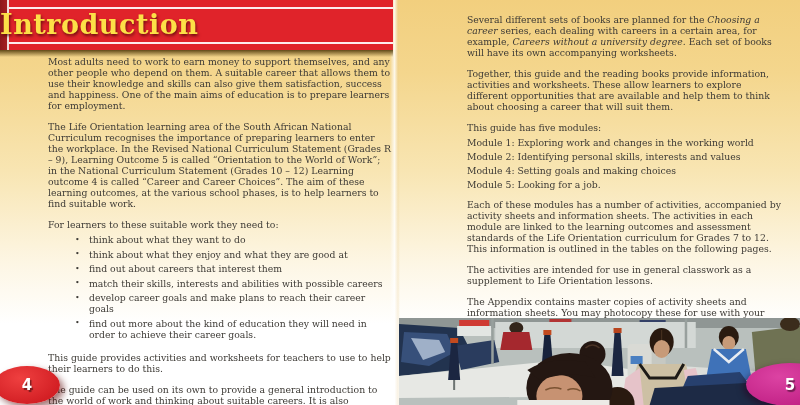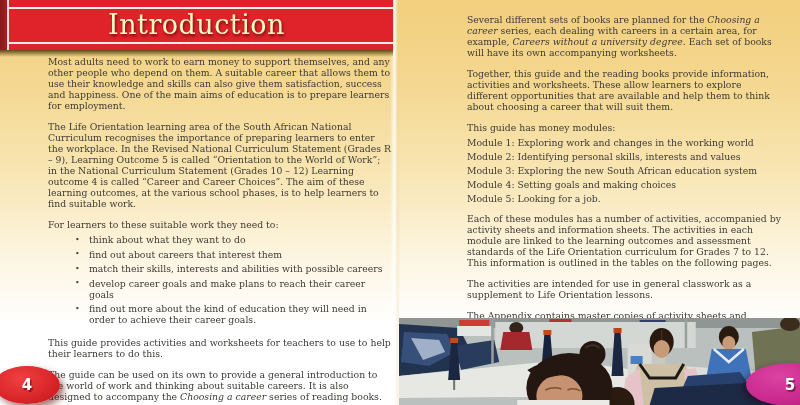--- a/index.html
+++ b/index.html
@@ -6,22 +6,22 @@
   body{width:800px;height:405px;font-family:"DejaVu Serif",serif;background:#ffffff;}
   .spread{position:relative;width:800px;height:405px;overflow:hidden;
     background:linear-gradient(180deg,#f2cf7e 0%,#f4d68d 18%,#f8e5b2 42%,#fdf6e4 65%,#ffffff 80%,#ffffff 100%);}
   
   .banner{position:absolute;left:0;top:0;width:393px;height:50px;background:#e0232a;z-index:3;}
   .banner::before,.banner::after{content:"";position:absolute;left:9px;right:0;height:2px;background:rgba(255,255,255,.92);}
   .banner::before{top:7px;}
   .banner::after{bottom:6px;}
   .banner-edge{position:absolute;left:0;top:0;width:7px;height:50px;
     background:linear-gradient(90deg,#8c171b,#a51d22);border-right:2px solid rgba(255,255,255,.85);}
-  .banner-title{position:absolute;left:0;right:0;top:9px;text-align:center;
-    font-size:27px;font-weight:normal;color:#fef9c3;letter-spacing:.5px;
+  .banner-title{position:absolute;left:0;right:0;top:9px;
+    font-size:27px;font-weight:bold;color:#fde047;letter-spacing:.5px;
     text-shadow:1px 2px 3px rgba(50,0,0,.65);}
   .banner-shadow{position:absolute;left:0;top:50px;width:393px;height:7px;z-index:2;
     background:linear-gradient(180deg,rgba(70,48,2,.85),rgba(70,48,2,0));}
   
   .gutter{position:absolute;left:390px;top:0;width:10px;height:405px;z-index:1;
     background:linear-gradient(90deg,rgba(255,255,255,0),rgba(255,255,255,.8) 45%,rgba(230,200,140,.25) 80%,rgba(255,255,255,0));}
   
   .col{position:absolute;color:#3d3a35;font-size:9.3px;line-height:11px;text-align:left;}
   .col-left{left:48px;top:56px;width:344px;}
   .col-right{left:467px;top:14px;width:314px;}
@@ -59,37 +59,37 @@
     <div class="banner-title">Introduction</div>
   </div>
   <div class="banner-shadow"></div>
 
   <div class="col col-left">
     <p class="para">Most adults need to work to earn money to support themselves, and any other people who depend on them. A suitable career that allows them to use their knowledge and skills can also give them satisfaction, success and happiness. One of the main aims of education is to prepare learners for employment.</p>
     <p class="para">The Life Orientation learning area of the South African National Curriculum recognises the importance of preparing learners to enter the workplace. In the Revised National Curriculum Statement (Grades R – 9), Learning Outcome 5 is called “Orientation to the World of Work”; in the National Curriculum Statement (Grades 10 – 12) Learning outcome 4 is called “Career and Career Choices”. The aim of these learning outcomes, at the various school phases, is to help learners to find suitable work.</p>
     <p class="para lead">For learners to these suitable work they need to:</p>
     <ul class="bullets">
       <li>think about what they want to do</li>
+      <li>think about what they enjoy and what they are good at</li>
       <li>find out about careers that interest them</li>
       <li>match their skills, interests and abilities with possible careers</li>
       <li>develop career goals and make plans to reach their career goals</li>
       <li>find out more about the kind of education they will need in order to achieve their career goals.</li>
     </ul>
     <p class="para">This guide provides activities and worksheets for teachers to use to help their learners to do this.</p>
     <p class="para"><span>The guide can be used on its own to provide a general introduction to the world of work and thinking about suitable careers. It is also designed to accompany the </span><span class="em">Choosing a career</span><span> series of reading books.</span></p>
   </div>
 
   <div class="col col-right">
     <p class="para"><span>Several different sets of books are planned for the </span><span class="em">Choosing a career</span><span> series, each dealing with careers in a certain area, for example, </span><span class="em">Careers without a university degree</span><span>. Each set of books will have its own accompanying worksheets.</span></p>
     <p class="para">Together, this guide and the reading books provide information, activities and worksheets. These allow learners to explore different opportunities that are available and help them to think about choosing a career that will suit them.</p>
-    <p class="para lead">This guide has money modules:</p>
+    <p class="para lead">This guide has five modules:</p>
     <div class="modules">
       <div class="mod">Module 1: Exploring work and changes in the working world</div>
       <div class="mod">Module 2: Identifying personal skills, interests and values</div>
-      <div class="mod">Module 3: Exploring the new South African education system</div>
       <div class="mod">Module 4: Setting goals and making choices</div>
       <div class="mod">Module 5: Looking for a job.</div>
     </div>
     <p class="para">Each of these modules has a number of activities, accompanied by activity sheets and information sheets. The activities in each module are linked to the learning outcomes and assessment standards of the Life Orientation curriculum for Grades 7 to 12. This information is outlined in the tables on the following pages.</p>
     <p class="para">The activities are intended for use in general classwork as a supplement to Life Orientation lessons.</p>
     <p class="para">The Appendix contains master copies of activity sheets and information sheets. You may photocopy these for use with your learners.</p>
   </div>
 
   <div class="photo">
     <svg viewBox="0 0 400 87" preserveAspectRatio="none" aria-hidden="true">

